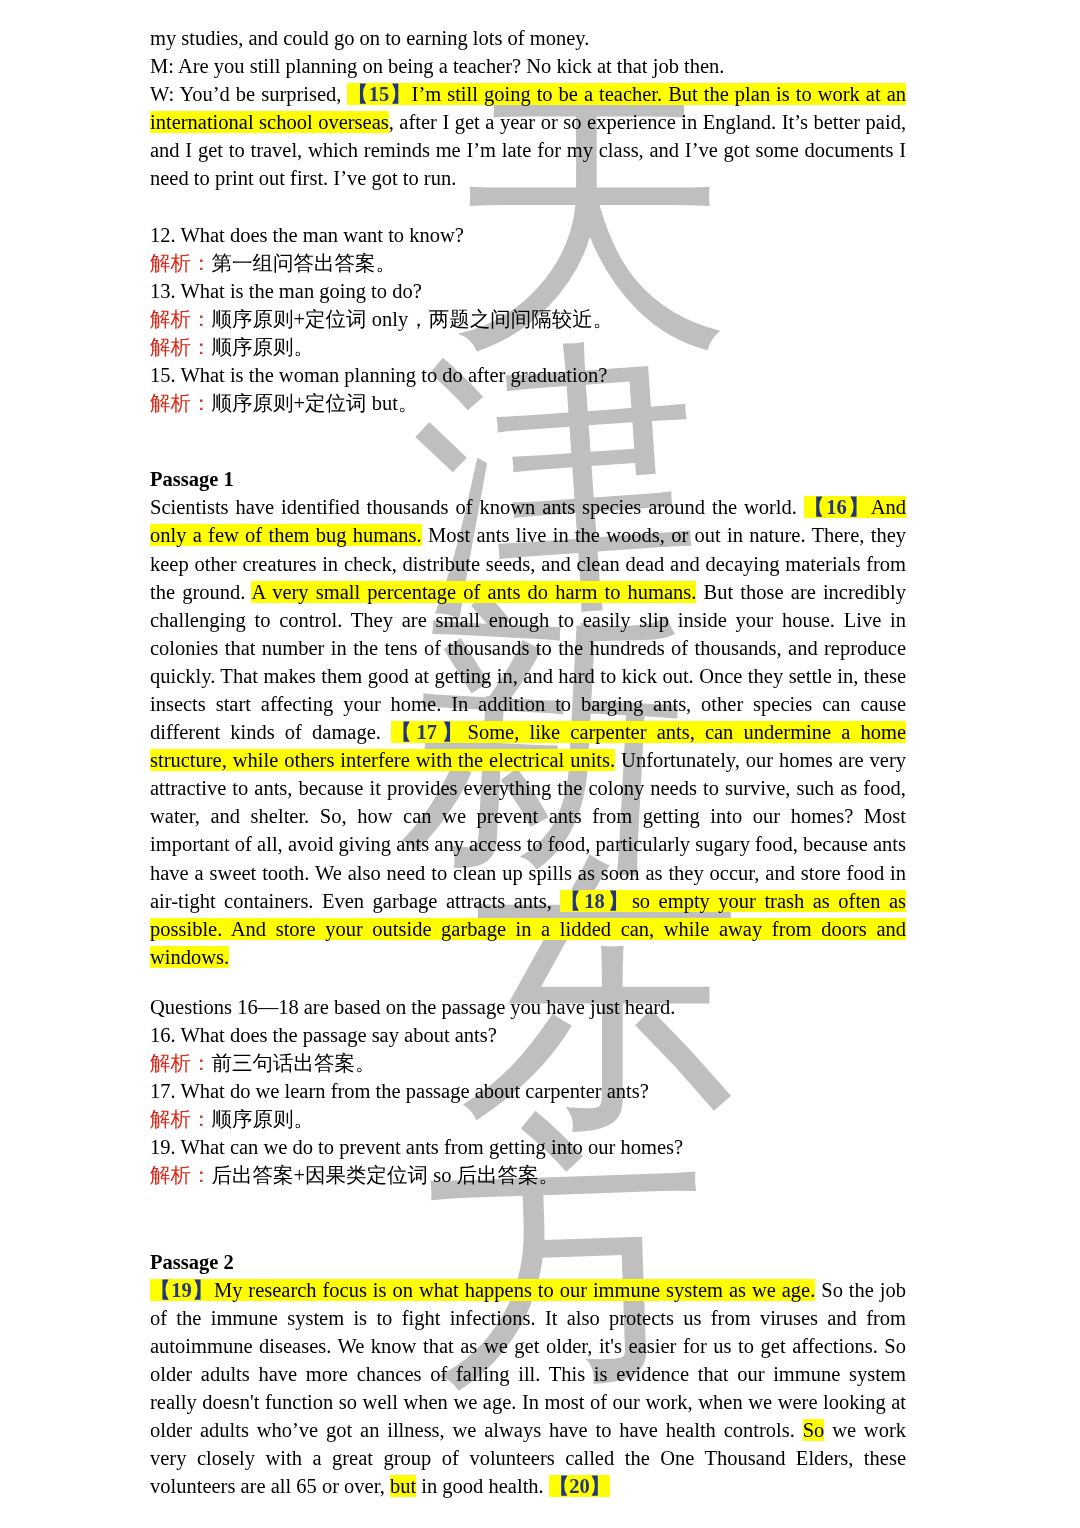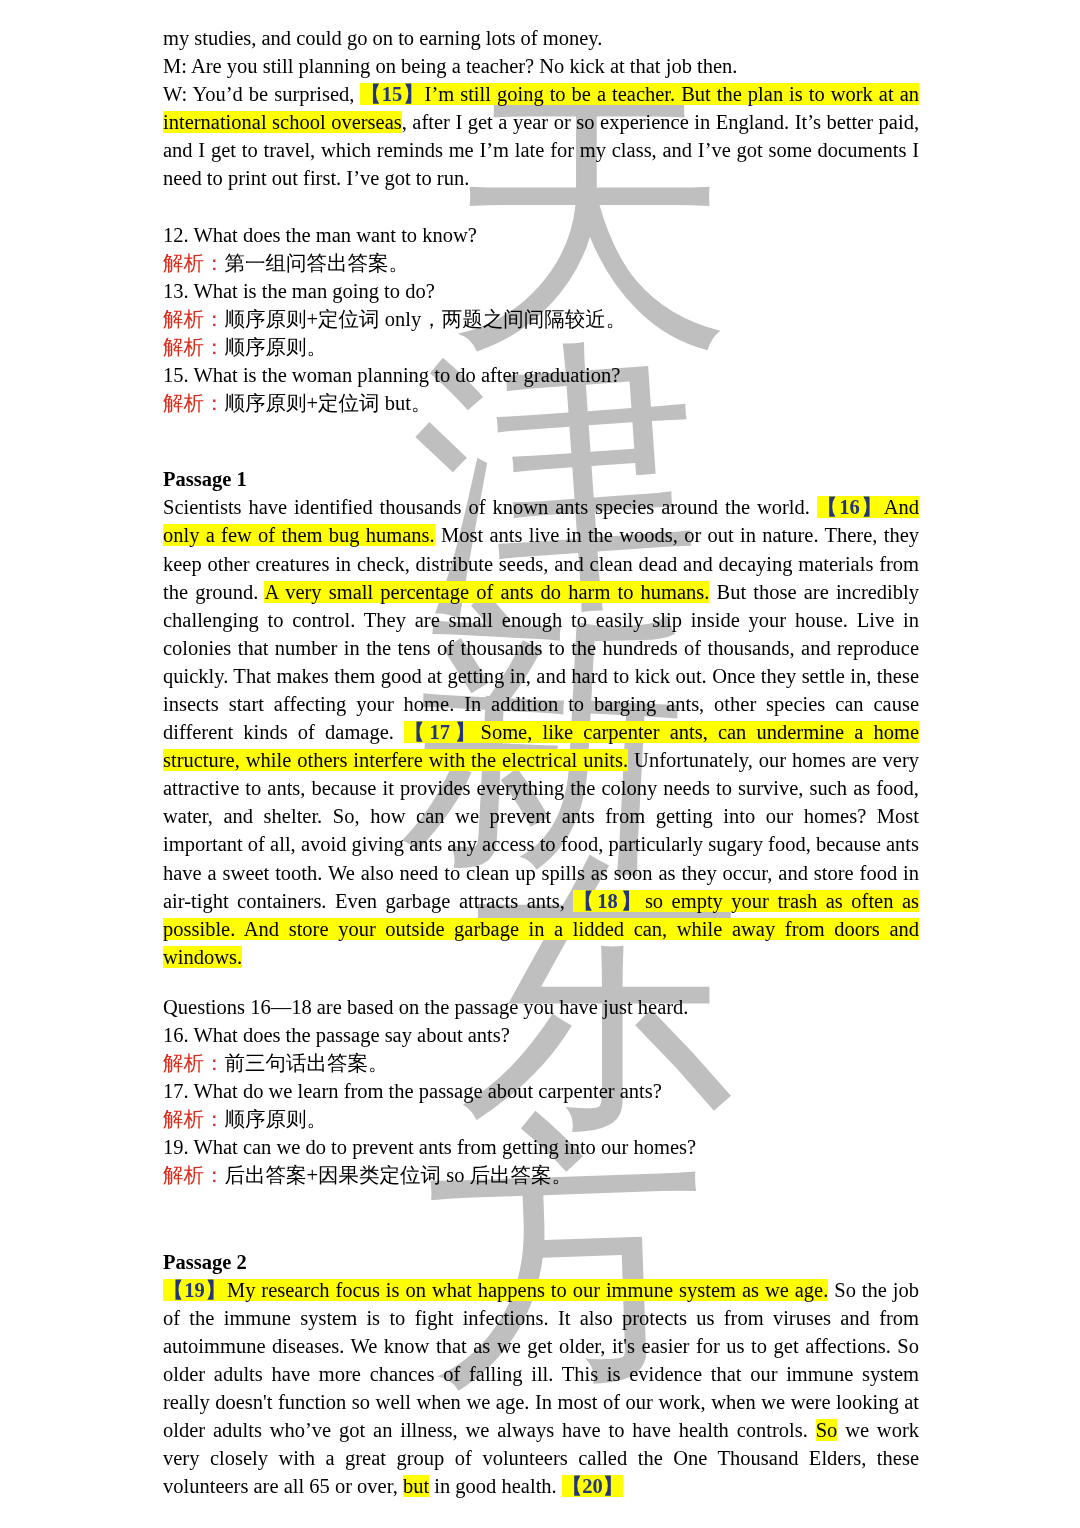--- a/index.html
+++ b/index.html
@@ -24,21 +24,21 @@
   }
   .watermark span{
     font-size:286px;line-height:258px;display:block;
   }
   .watermark span:nth-child(1){margin-left:40px;}
   .watermark span:nth-child(2){margin-left:-24px;transform:rotate(-4deg);}
   .watermark span:nth-child(3){margin-left:-50px;transform:rotate(3deg);}
   .watermark span:nth-child(4){margin-left:60px;}
   .watermark span:nth-child(5){margin-left:-6px;transform:rotate(-2deg);}
   .content{
-    position:absolute;left:163px;top:24px;width:756px;z-index:1;
+    position:absolute;left:150px;top:24px;width:756px;z-index:1;
   }
   .content p{line-height:28.1px;}
   .justify{text-align:justify;}
   .heading{font-weight:bold;margin-top:20px;}
   .gap{height:28px;}
   .gap-sm{height:22px;}
   .gap-lg{height:38px;}
   .hl{background:var(--hl);}
   .marker{color:var(--marker);font-weight:bold;}
   .red{color:var(--red);}

